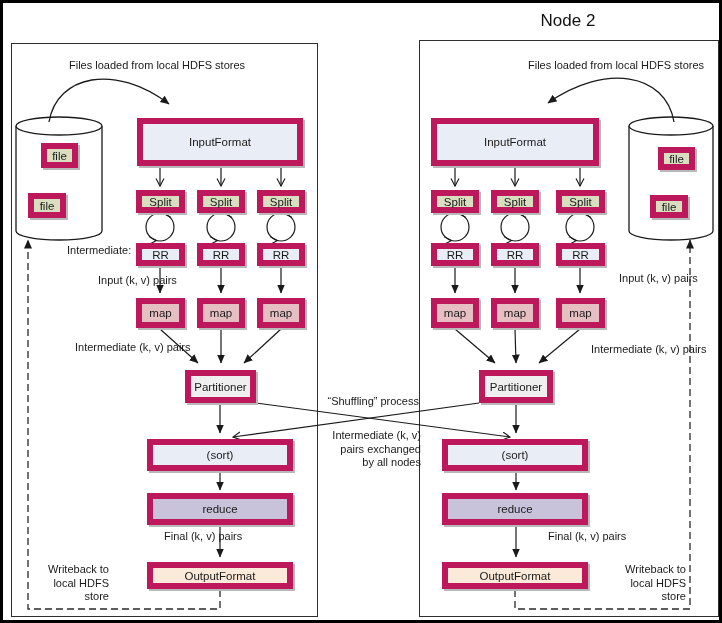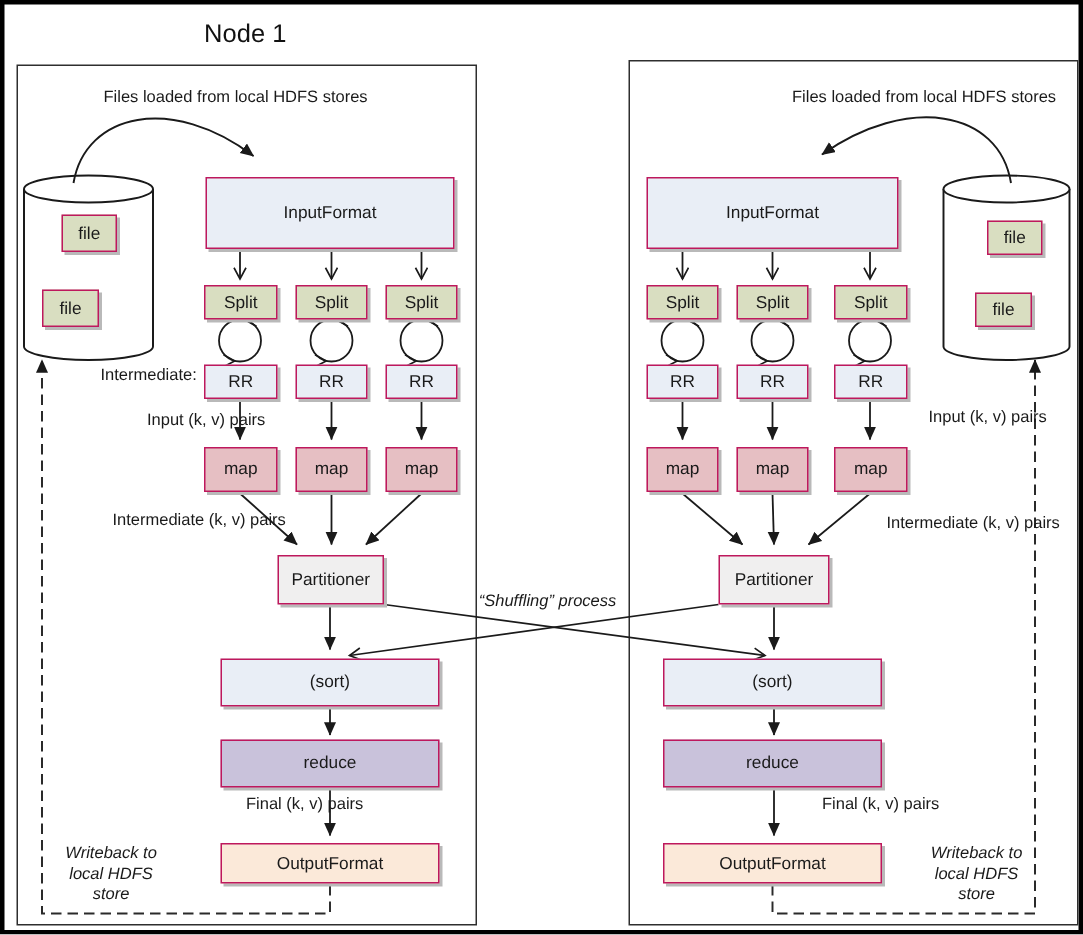--- a/index.html
+++ b/index.html
@@ -23,52 +23,51 @@
     position:absolute;
     text-align:center;
     font-size:17px;
     z-index:4;
     color:#111;
   }
   svg.overlay{position:absolute;left:0;top:0;z-index:2;}
   .box{
     position:absolute;
     box-sizing:border-box;
-    border:1px solid #be185d;
+    border:6px solid #be185d;
     box-shadow:2px 2px 0 #b9b9b9;
     display:flex;align-items:center;justify-content:center;
     font-size:11.5px;
     z-index:3;
     white-space:nowrap;
   }
   .lbl{
     position:absolute;
     font-size:11px;
     white-space:nowrap;
     z-index:3;
     margin-left:28px;
   }
   .lbl-block{
     position:absolute;
     font-size:11px;
-    text-align:center;
+    text-align:right;
     line-height:13.5px;
     z-index:3;
-    font-style:italic;
   }
 </style>
 </head>
 <body>
 
 <div id="canvas">
 
   <div class="node-frame" style="left:8px;top:40px;width:305px;height:572px;"></div>
   <div class="node-frame" style="left:416px;top:37px;width:298px;height:575px;"></div>
 
-  <div class="node-title" style="left:8px;top:10px;width:305px;">Node 1</div>
+  <div class="node-title" style="left:416px;top:8px;width:298px;">Node 2</div>
 
   <svg class="overlay" width="722" height="623" viewBox="0 0 722 623">
     <defs>
       <marker id="tri" markerUnits="userSpaceOnUse" markerWidth="10" markerHeight="9" refX="8.5" refY="4" orient="auto">
         <path d="M0,0 L9,4 L0,8 Z" fill="#1a1a1a"></path>
       </marker>
       <marker id="vee" markerUnits="userSpaceOnUse" markerWidth="11" markerHeight="10" refX="8" refY="4.5" orient="auto">
         <path d="M0.5,0.5 L8,4.5 L0.5,8.5" fill="none" stroke="#1a1a1a" stroke-width="1.1"></path>
       </marker>
       <g id="loop">
@@ -194,14 +193,19 @@
   <div class="lbl" style="left:588px;top:269px;">Input (k, v) pairs</div>
   <div class="lbl" style="left:560px;top:340px;">Intermediate (k, v) pairs</div>
   <div class="lbl" style="left:517px;top:527px;">Final (k, v) pairs</div>
   <div class="lbl-block" style="left:613px;top:560px;width:70px;">
     <div>Writeback to</div>
     <div>local HDFS</div>
     <div>store</div>
   </div>
 
   <div class="lbl-block" style="left:308px;top:392px;width:108px;">“Shuffling” process</div>
+  <div class="lbl-block" style="left:306px;top:426px;width:112px;">
+    <div>Intermediate (k, v)</div>
+    <div>pairs exchanged</div>
+    <div>by all nodes</div>
+  </div>
 
 </div>
 
 </body></html>

